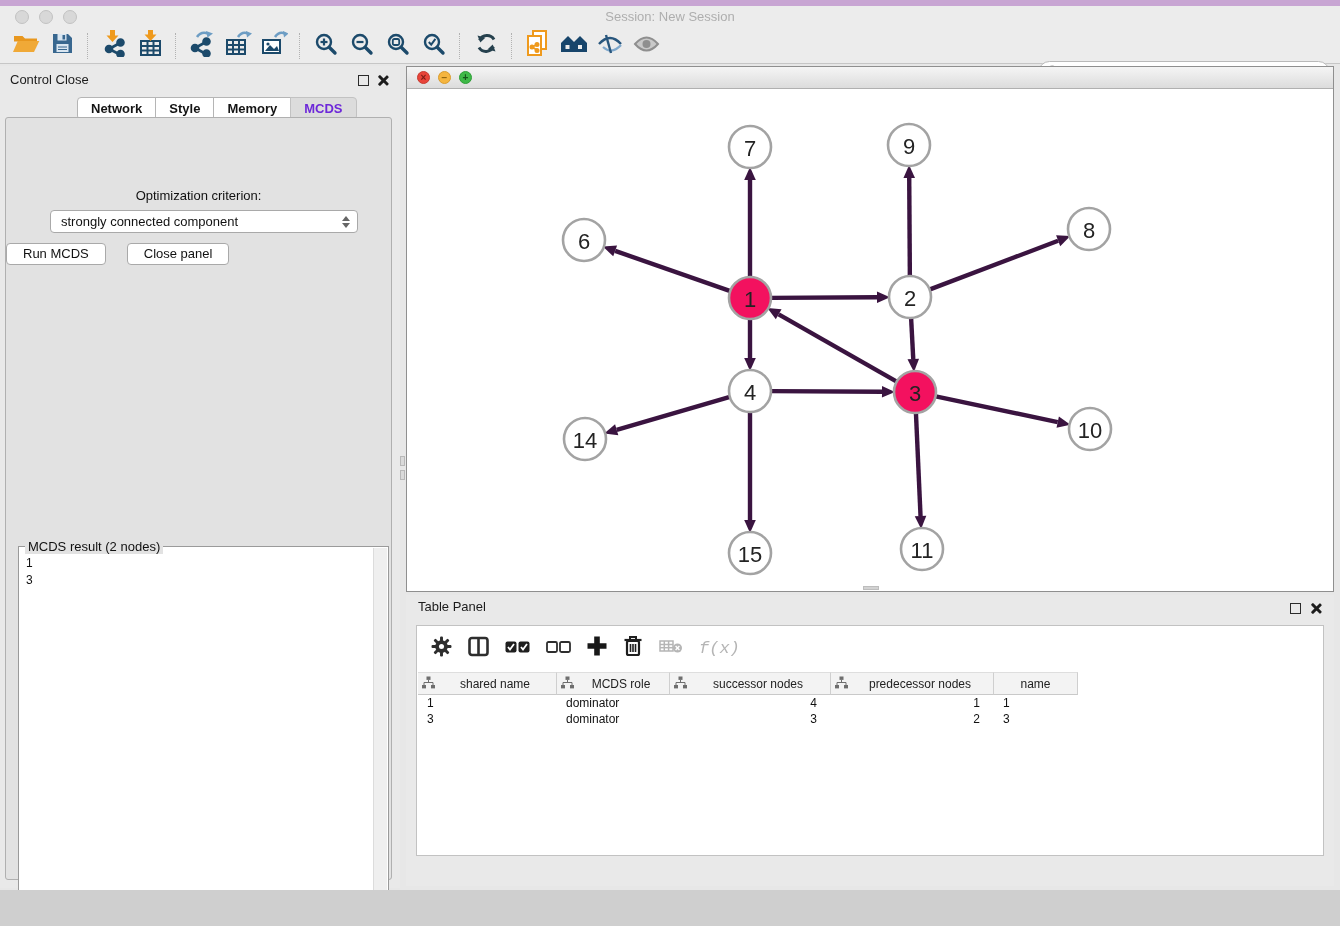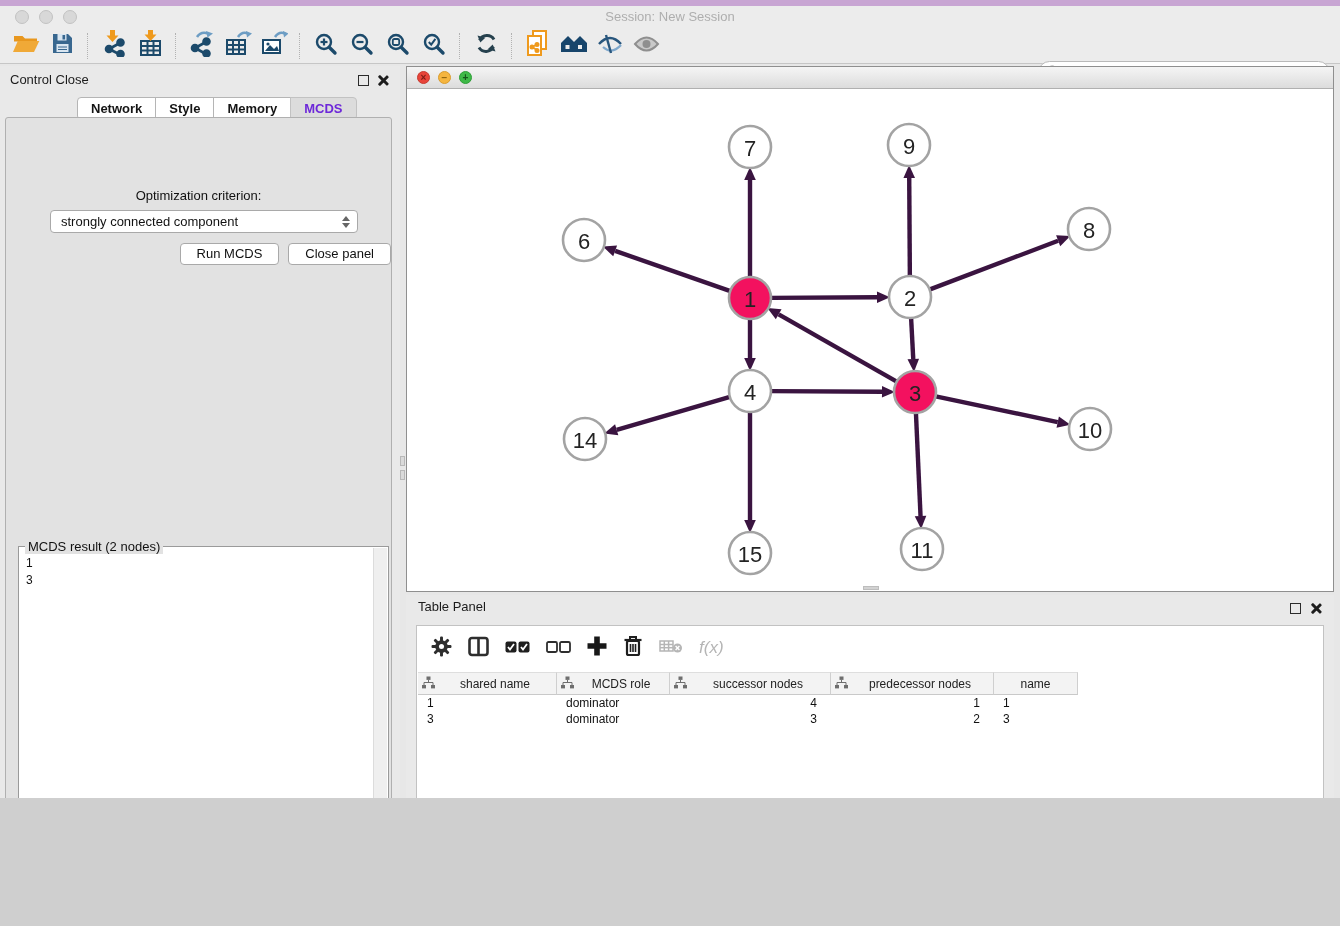--- a/index.html
+++ b/index.html
@@ -1,16 +1,16 @@
 <!DOCTYPE html>
 <html><head>
 <meta charset="utf-8">
 <style>
   html,body{margin:0;padding:0;background:#cfcfcf;}
-  .app{position:relative;width:1340px;height:798px;background:#e7e7e7;overflow:hidden;
+  .app{position:relative;width:1340px;height:890px;background:#e7e7e7;overflow:hidden;
        font-family:"Liberation Sans",sans-serif;-webkit-font-smoothing:antialiased;}
   .abs{position:absolute;}
 
   
   .mac-strip{left:0;top:0;width:1340px;height:6px;background:#c8a5d3;}
   .titlebar{left:0;top:6px;width:1340px;height:22px;background:#ececec;}
   .tl-dot{position:absolute;top:4px;width:14px;height:14px;border-radius:50%;
           background:#d8d8d8;border:1px solid #c2c2c2;box-sizing:border-box;}
   .win-title{position:absolute;left:0;right:0;top:3px;text-align:center;font-size:13px;color:#aeaeae;}
 
@@ -38,21 +38,21 @@
   .ui-tab.active{background:#dcdcdc;color:#6d28d9;border-color:#c2c2c2;}
 
   .cp-box{position:absolute;left:5px;top:51px;width:387px;height:763px;background:#e2e2e2;
           border:1px solid #b0b0b0;border-radius:3px;box-sizing:border-box;}
   .opt-label{position:absolute;left:0;width:100%;top:70px;text-align:center;font-size:13px;color:#111;}
   .select{position:absolute;left:44px;top:92px;width:308px;height:23px;background:#fff;border:1px solid #a9a9a9;
           border-radius:4px;box-sizing:border-box;display:flex;align-items:center;font-size:13px;color:#111;padding-left:10px;}
   .stepper{position:absolute;right:4px;top:3px;width:15px;height:15px;display:flex;flex-direction:column;align-items:center;justify-content:center;}
   .stepper .up{width:0;height:0;border-left:4px solid transparent;border-right:4px solid transparent;border-bottom:5px solid #666;margin-bottom:2px;}
   .stepper .dn{width:0;height:0;border-left:4px solid transparent;border-right:4px solid transparent;border-top:5px solid #666;}
-  .btn-row{position:absolute;left:0;width:100%;top:125px;display:flex;justify-content:flex-end;gap:9px;}
+  .btn-row{position:absolute;left:0;width:100%;top:125px;display:flex;justify-content:flex-start;gap:21px;}
   .push-btn{height:22px;line-height:20px;padding:0 16px;background:#fff;border:1px solid #a9a9a9;border-radius:4px;
             font-size:13px;color:#111;box-sizing:border-box;}
 
   .mcds-fieldset{position:absolute;left:12px;top:428px;width:371px;height:379px;border:1px solid #9a9a9a;
                  background:#fff;box-sizing:border-box;}
   .mcds-legend{position:absolute;left:6px;top:-8px;background:#e2e2e2;padding:0 3px;font-size:13px;color:#111;}
   .mcds-lines{position:absolute;left:0;top:4px;right:14px;bottom:4px;font-size:12px;color:#111;
               padding:4px 0 0 7px;line-height:17px;white-space:pre;overflow:hidden;}
   .mcds-scroll{position:absolute;right:1px;top:1px;width:13px;bottom:1px;background:#efefef;border-left:1px solid #dcdcdc;}
 
@@ -66,21 +66,21 @@
   #graph-svg{position:absolute;left:0;top:22px;}
   .net-grip{position:absolute;left:456px;bottom:1px;width:16px;height:4px;background:#d2d2d2;border:1px solid #bdbdbd;box-sizing:border-box;}
   .split-grip{left:400px;top:456px;width:5px;height:30px;display:flex;flex-direction:column;gap:4px;}
   .split-grip i{display:block;width:5px;height:10px;background:#dadada;border:1px solid #b8b8b8;box-sizing:border-box;}
 
   
   .table-panel{left:406px;top:595px;width:928px;height:291px;background:#e9e9e9;}
   .tp-box{position:absolute;left:10px;top:30px;width:908px;height:231px;background:#fff;border:1px solid #c2c2c2;box-sizing:border-box;}
   .tp-toolbar{position:absolute;left:0;top:0;width:100%;height:44px;display:flex;align-items:center;padding-left:14px;gap:16px;box-sizing:border-box;}
   .tp-ic{display:flex;align-items:center;justify-content:center;}
-  .fx-label{font-family:Liberation Sans, sans-serif;font-style:italic;font-size:17px;color:#b5b5b5;}
+  .fx-label{font-family:Liberation Mono, monospace;font-style:italic;font-size:17px;color:#b5b5b5;}
   .tbl-header{position:absolute;left:1px;top:46px;height:23px;display:flex;}
   .th-cell{background:#f3f3f3;border-right:1px solid #cfcfcf;border-top:1px solid #dedede;border-bottom:1px solid #c9c9c9;
            box-sizing:border-box;display:flex;align-items:center;font-size:12px;color:#222;padding:0 4px;}
   .th-cell .lbl{flex:1;text-align:center;}
   .tbl-rows{position:absolute;left:1px;top:69px;}
   .t-row{display:flex;height:16px;line-height:16px;font-size:12px;color:#111;}
   .t-cell{box-sizing:border-box;overflow:hidden;white-space:nowrap;}
 
   
   .statusbar{left:0;top:890px;width:1340px;height:36px;background:#ececec;border-top:1px solid #c9c9c9;box-sizing:border-box;}

